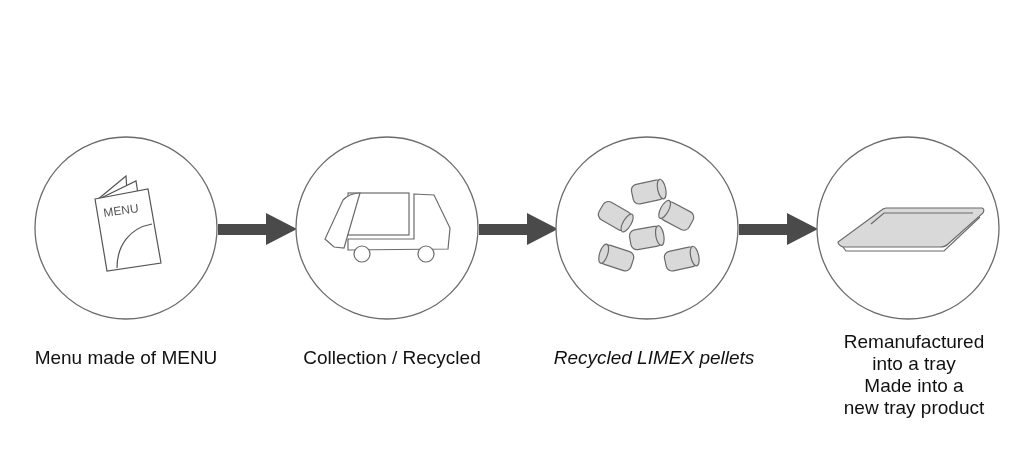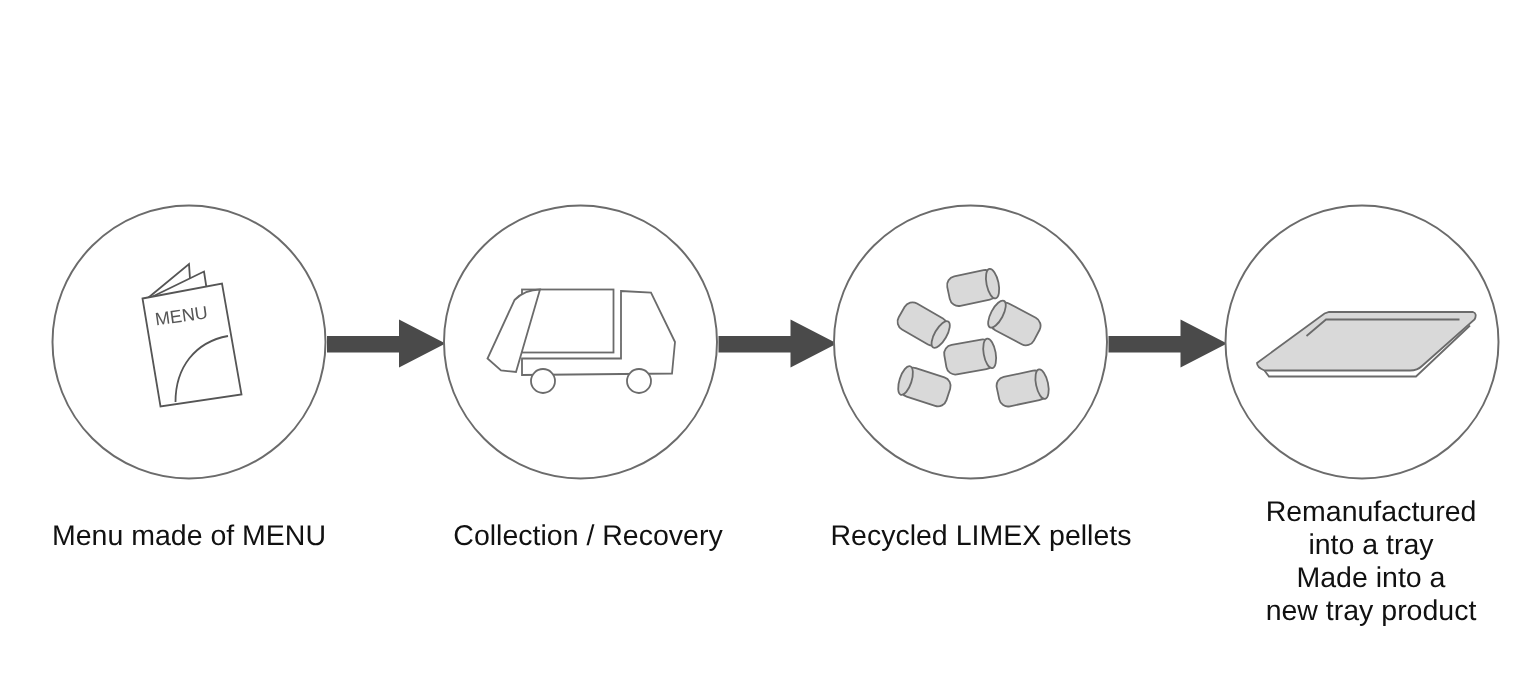--- a/index.html
+++ b/index.html
@@ -76,20 +76,20 @@
 
   <circle cx="908" cy="228" r="91" fill="#fff" stroke="#6b6b6b" stroke-width="1.3"></circle>
   <g stroke="#6b6b6b" stroke-width="1.2" fill="#d9d9d9">
     <path d="M886,208 L982,208 Q985,209 983,213 L948,244 Q945,247 940,247 L843,247 Q838,245 838,242 L883,209 Z"></path>
     <path d="M843,247 L846,251 L944,251 L980,217" fill="none"></path>
     <path d="M871,224 L884,213 L973,213" fill="none"></path>
   </g>
 </svg>
 
 <div class="label" style="left:6px; top:347px;">Menu made of MENU</div>
-<div class="label" style="left:272px; top:347px;">Collection / Recovery</div>
-<div class="label" style="left:534px; top:347px;">Recycled LIMEX pellets</div>
+<div class="label" style="left:272px; top:347px;">Collection / Recycled</div>
+<div class="label" style="left:534px; top:347px;font-style:italic;">Recycled LIMEX pellets</div>
 <div class="label" style="left:794px; top:331px;">
   <div>Remanufactured</div>
   <div>into a tray</div>
   <div>Made into a</div>
   <div>new tray product</div>
 </div>
 
 </body></html>

